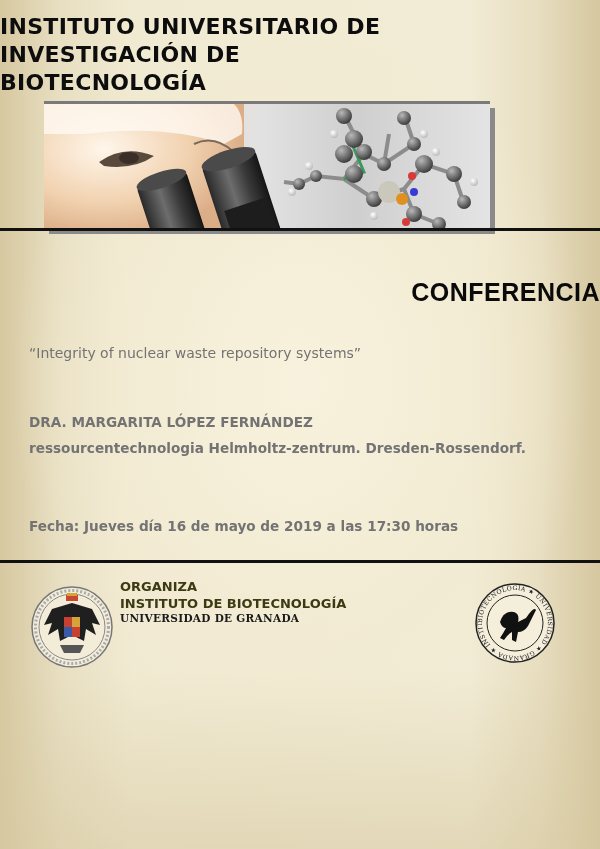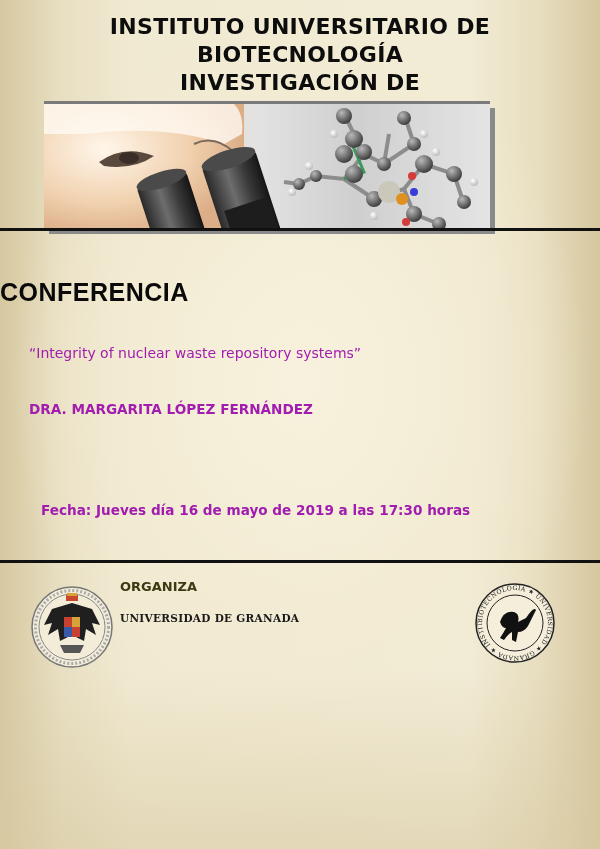--- a/index.html
+++ b/index.html
@@ -16,21 +16,21 @@
       linear-gradient(to right, #d6c8a0 0%, #e8dfc2 10%, #f1ead2 22%, #f2ecd6 78%, #e7ddbf 90%, #d5c79f 100%);
   }
   .bg-bottom {
     position: absolute; left: 0; right: 0; bottom: 0; height: 180px;
     background: linear-gradient(to bottom, rgba(214,200,160,0) 0%, rgba(214,200,160,0.55) 100%);
   }
   .content { position: absolute; inset: 0; }
 
   .main-title {
     position: absolute; left: 0; right: 0; top: 13px;
-    text-align: center;
+    text-align: left;
     font-family: "DejaVu Sans", sans-serif;
     font-weight: bold;
     font-size: 22px;
     line-height: 28px;
     color: #0d0d0d;
     letter-spacing: 0.3px;
   }
   .main-title div { white-space: nowrap; }
 
   .banner-shadow {
@@ -44,75 +44,74 @@
     background: linear-gradient(to right, #f6ebd6 0%, #f3dcc0 18%, #e2e2e2 48%, #cfcfcf 70%, #e4e4e4 100%);
   }
   .banner svg { position: absolute; left: 0; top: 0; }
 
   .rule {
     position: absolute; left: 0; right: 0; height: 3px; background: #111;
   }
 
   .conference-title {
     position: absolute; left: 0; right: 0; top: 278px;
-    text-align: left;
+    text-align: right;
     font-family: "Liberation Sans", sans-serif;
     font-weight: bold;
     font-size: 25px;
     color: #0a0a0a;
     letter-spacing: 0.5px;
   }
 
   .body-text {
     position: absolute; left: 29px;
     font-family: "DejaVu Sans", sans-serif;
     font-size: 14px;
-    color: #a21caf;
+    color: #737373;
     white-space: nowrap;
   }
   .talk-title { top: 345px; font-size: 14px; }
-  .speaker { top: 396px; line-height: 26px; font-weight: bold; font-size: 13.6px; }
+  .speaker { top: 409px; line-height: 26px; font-weight: bold; font-size: 13.6px; }
   .speaker .name { font-weight: bold; }
-  .event { top: 498px; line-height: 25px; font-weight: bold; font-size: 13.6px; margin-left: 12px; }
+  .event { top: 514px; line-height: 25px; font-weight: bold; font-size: 13.6px; }
 
   .org-block {
     position: absolute; left: 120px; width: 300px; top: 578px;
     text-align: left;
   }
   .org-label, .org-name {
     font-family: "DejaVu Sans", sans-serif;
     font-weight: bold;
     font-size: 13px;
     line-height: 17px;
     color: #3b3a12;
     white-space: nowrap;
   }
   .university {
-    margin-top: 17px;
     font-family: "DejaVu Serif", serif;
     font-weight: bold;
     font-size: 10.5px;
     color: #1a1a1a;
     letter-spacing: 0.3px;
   }
   .logo-left { position: absolute; left: 30px; top: 585px; width: 84px; height: 84px; }
   .logo-right { position: absolute; left: 474px; top: 582px; width: 82px; height: 82px; }
 </style>
 </head>
 <body>
 
 <div class="bg"></div>
 <div class="bg-bottom"></div>
 
 <div class="content">
 
   <div class="main-title">
     <div>INSTITUTO UNIVERSITARIO DE</div>
+    <div>INVESTIGACIÓN DE</div>
     <div>BIOTECNOLOGÍA</div>
-    <div>INVESTIGACIÓN DE</div>
   </div>
 
   <div class="banner-shadow"></div>
   <div class="banner">
     <svg width="446" height="128" viewBox="0 0 446 128">
       <defs>
         <radialGradient id="skin" cx="30%" cy="35%" r="70%">
           <stop offset="0%" stop-color="#fff6ea"></stop>
           <stop offset="60%" stop-color="#f1d2b0"></stop>
           <stop offset="100%" stop-color="#dcae88"></stop>
@@ -187,20 +186,21 @@
     </svg>
   </div>
   <div class="rule" style="top:228px;"></div>
 
   <div class="conference-title">CONFERENCIA</div>
 
   <div class="body-text talk-title">“Integrity of nuclear waste repository systems”</div>
 
   <div class="body-text speaker">
     <div class="name">DRA. MARGARITA LÓPEZ FERNÁNDEZ</div>
+    <div>ressourcentechnologia Helmholtz-zentrum. Dresden-Rossendorf.</div>
   </div>
 
   <div class="body-text event">
     <div>Fecha: Jueves día 16 de mayo de 2019 a las 17:30 horas</div>
   </div>
 
   <div class="rule" style="top:560px;"></div>
 
   <svg class="logo-left" viewBox="0 0 84 84">
     <circle cx="42" cy="42" r="40" fill="#f2ecd8" stroke="#777" stroke-width="1.5"></circle>
@@ -210,20 +210,21 @@
     <rect x="37" y="8" width="10" height="3" fill="#d8a23a"></rect>
     <path d="M42 18 L22 24 L14 40 L22 38 L18 50 L28 44 L30 56 L42 50 L54 56 L56 44 L66 50 L62 38 L70 40 L62 24 Z" fill="#1f1f1f"></path>
     <rect x="34" y="32" width="16" height="20" fill="#c84030"></rect>
     <rect x="34" y="42" width="8" height="10" fill="#3a5aa8"></rect>
     <rect x="42" y="32" width="8" height="10" fill="#d8a23a"></rect>
     <path d="M30 60 L54 60 L50 68 L34 68 Z" fill="#555"></path>
   </svg>
 
   <div class="org-block">
     <div class="org-label">ORGANIZA</div>
+    <div class="org-name">INSTITUTO DE BIOTECNOLOGÍA</div>
     <div class="university">UNIVERSIDAD DE GRANADA</div>
   </div>
 
   <svg class="logo-right" viewBox="0 0 82 82">
     <circle cx="41" cy="41" r="39" fill="#f4eedb" stroke="#222" stroke-width="1.5"></circle>
     <circle cx="41" cy="41" r="28" fill="none" stroke="#222" stroke-width="1"></circle>
     <path id="ring" d="M41 41 m-33 0 a33 33 0 1 1 66 0 a33 33 0 1 1 -66 0" fill="none"></path>
     <text font-family="DejaVu Serif, serif" font-size="6.2" fill="#222" letter-spacing="0.4">
       <textPath href="#ring">BIOTECNOLOGÍA ★ UNIVERSIDAD ★ GRANADA ★ INSTITUTO ★</textPath>
     </text>

